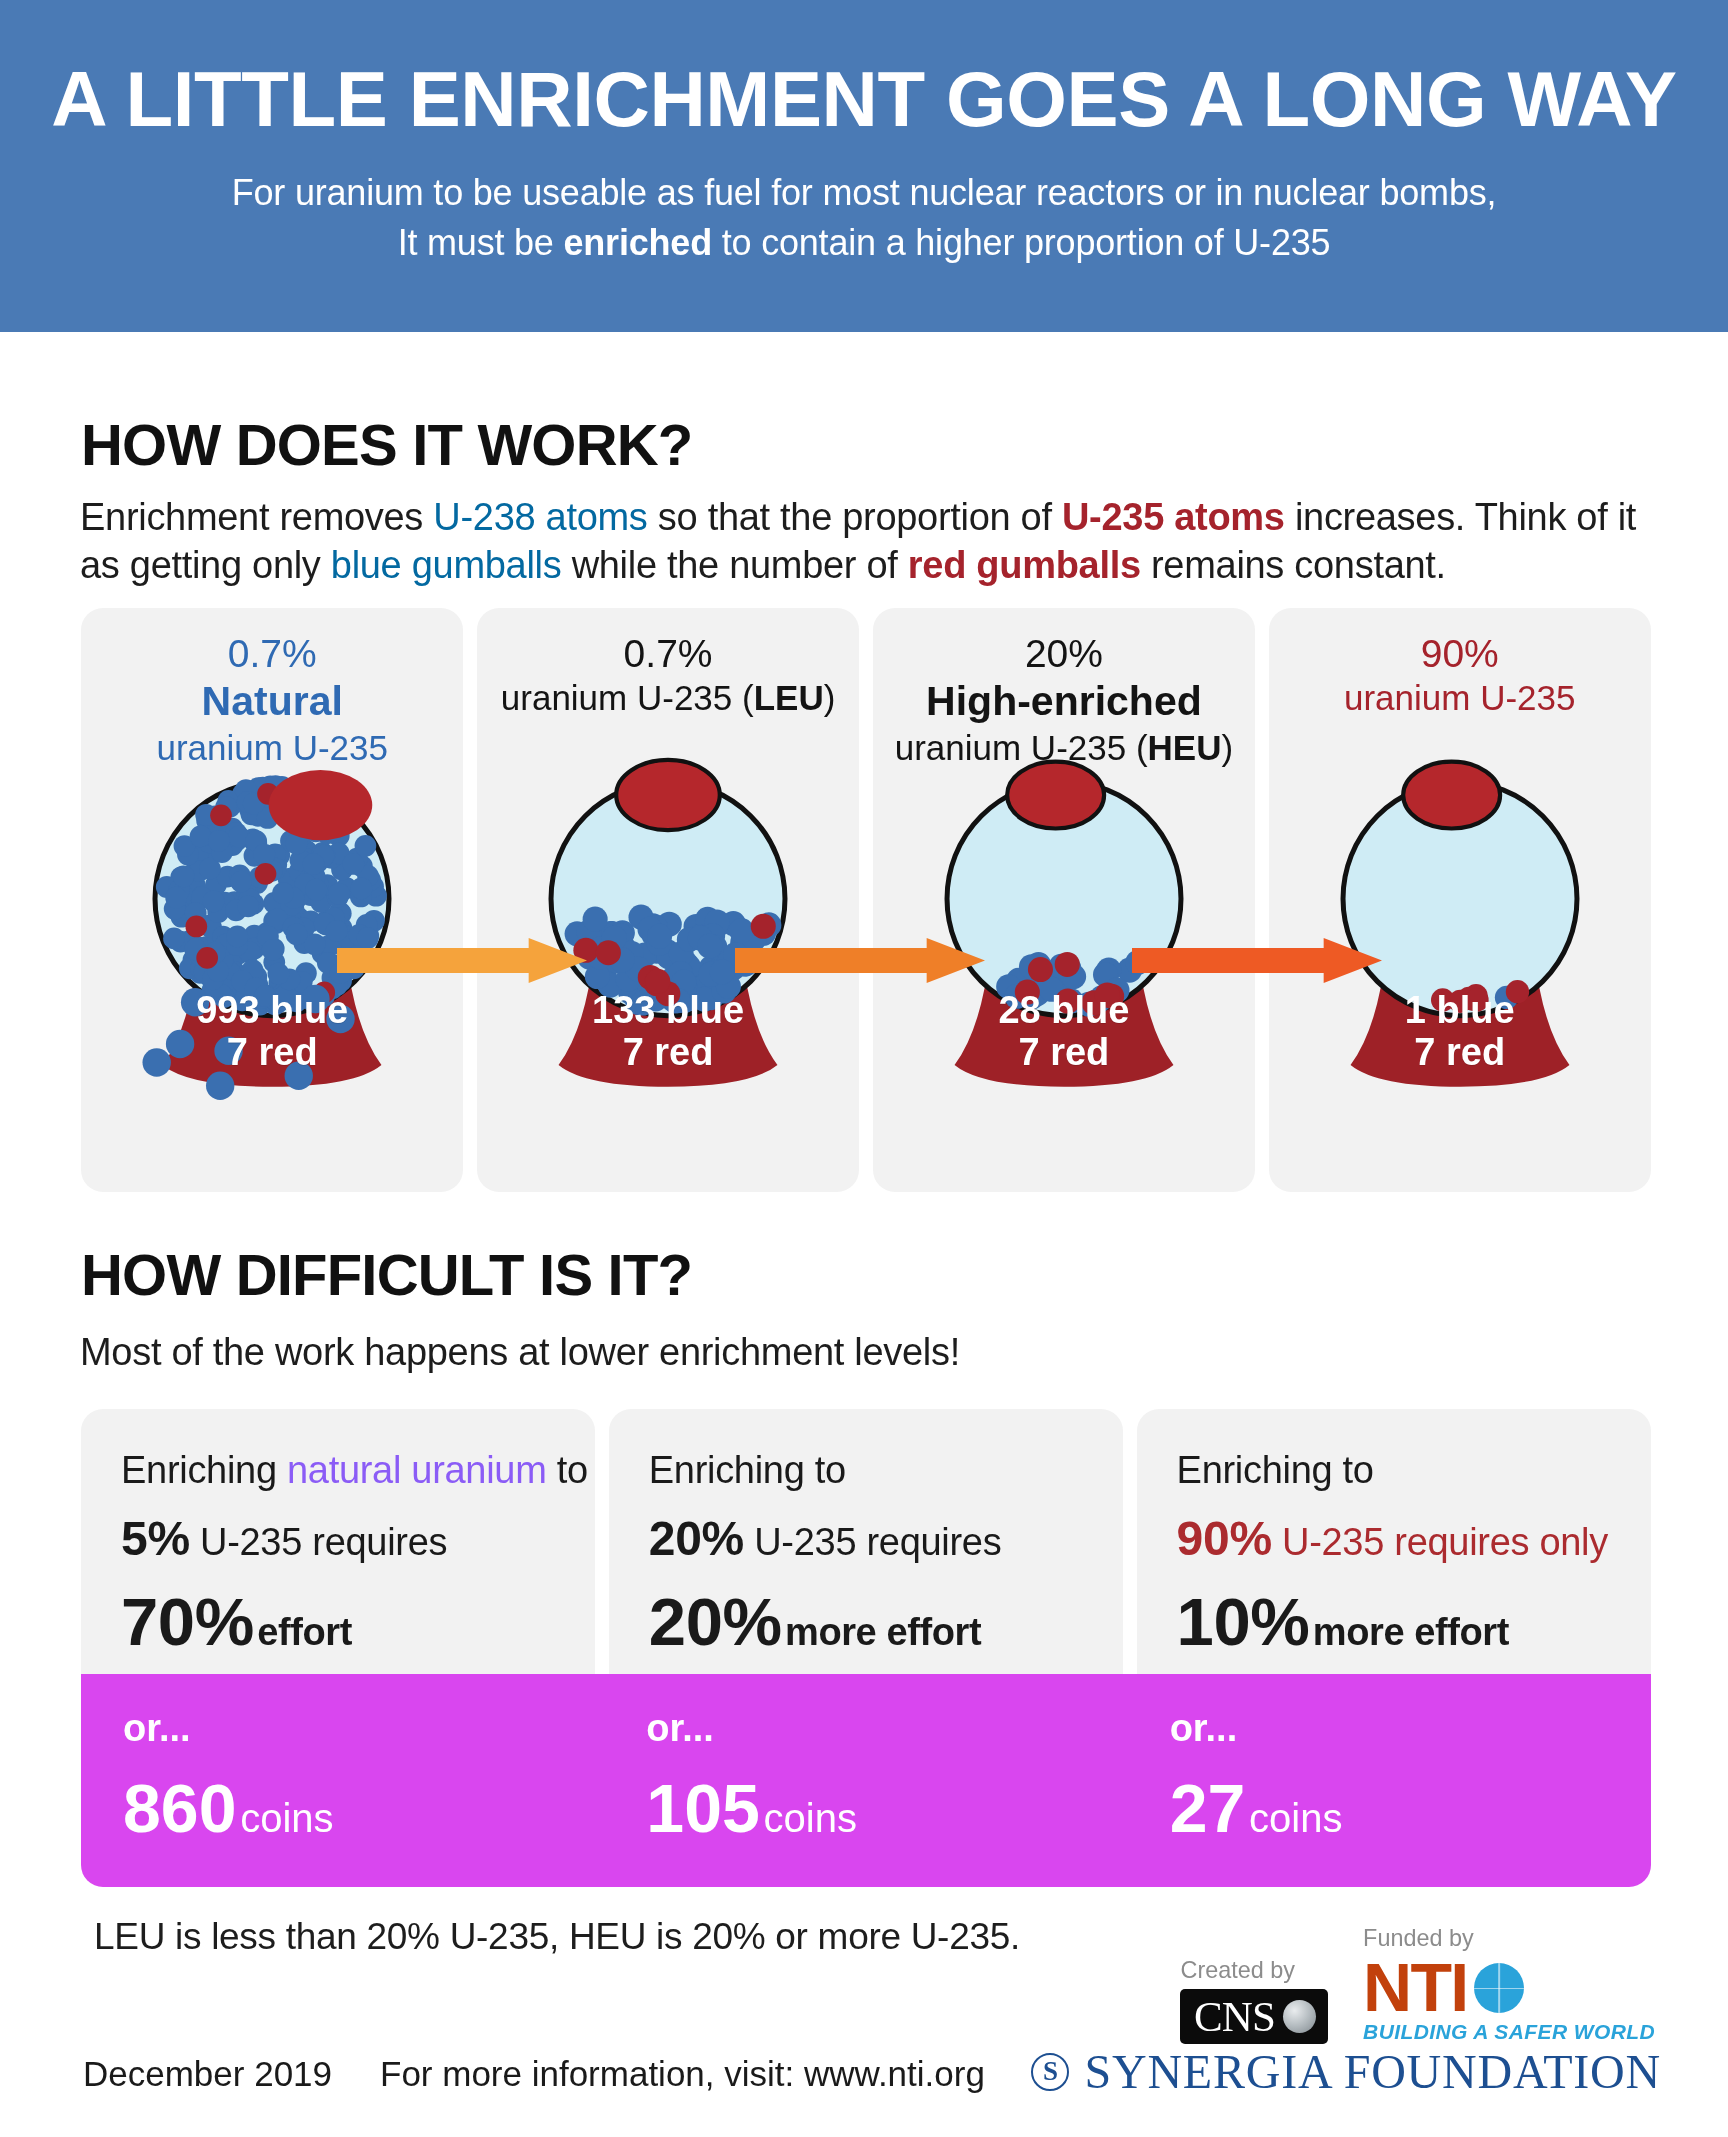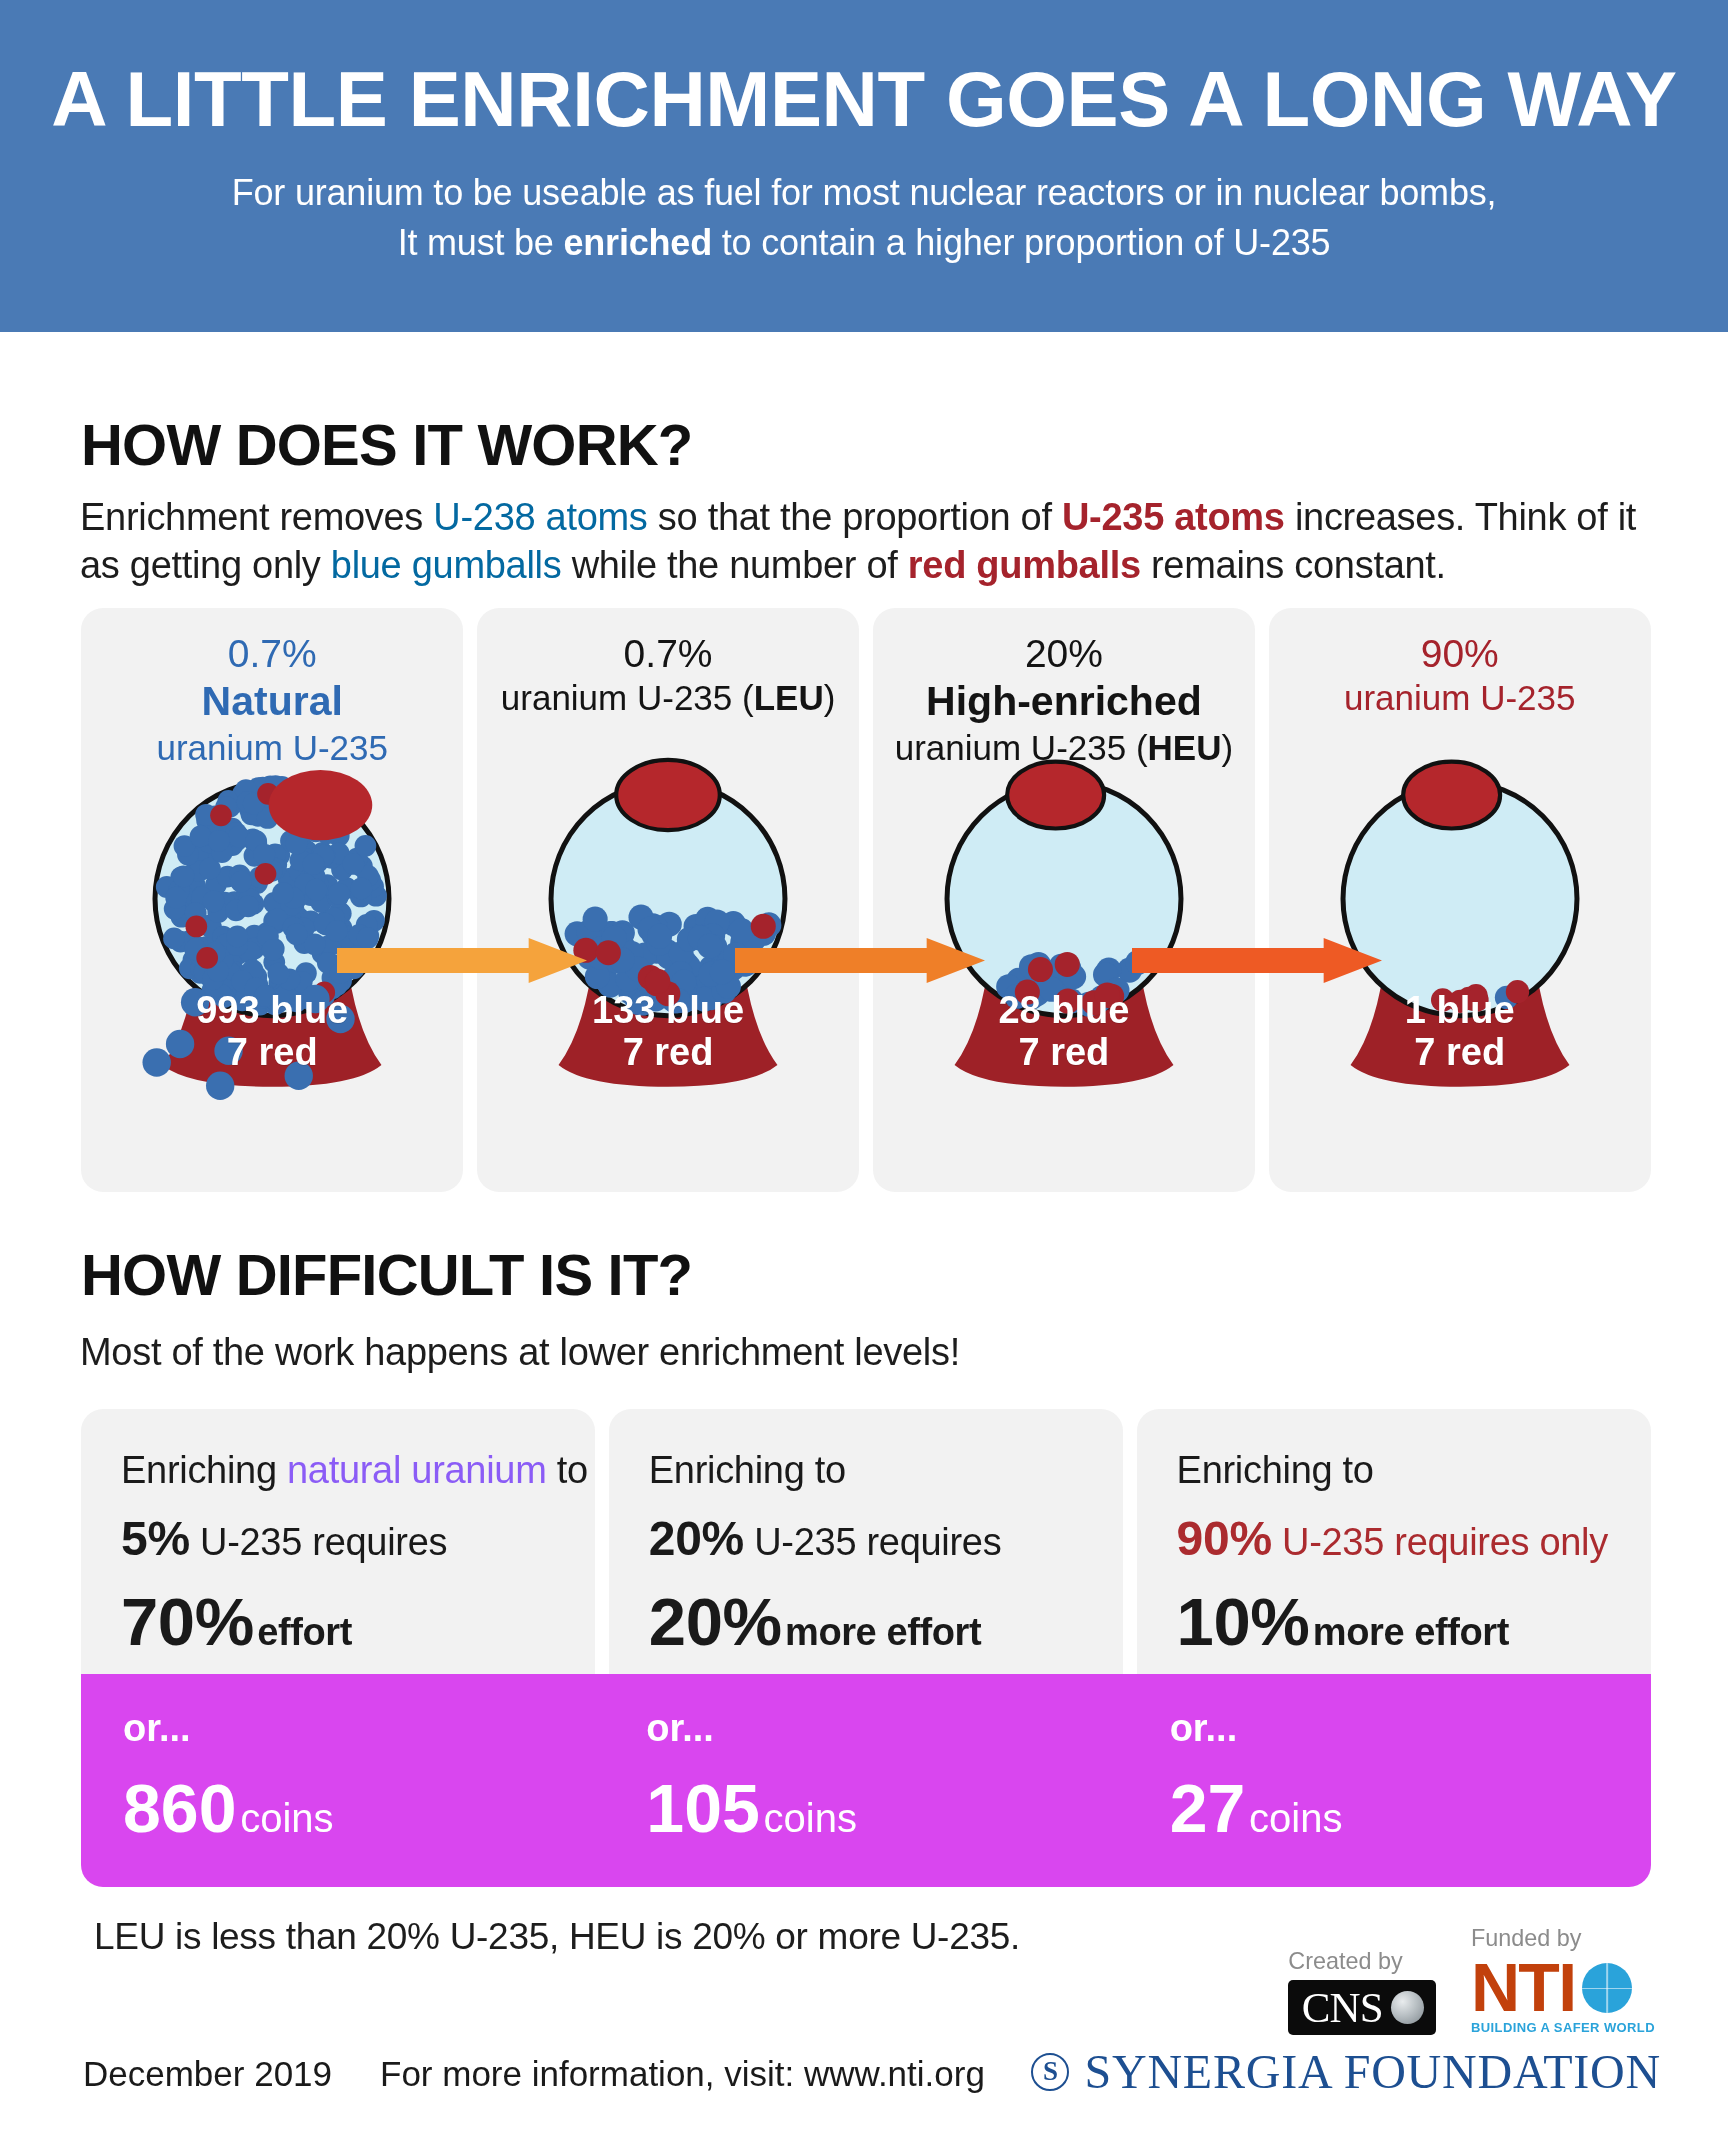--- a/index.html
+++ b/index.html
@@ -111,22 +111,22 @@
               background:radial-gradient(circle at 35% 32%, #e9ecee 0%, #b9c0c4 45%, #7e878d 100%); }
   .nti-wrap{ display:flex; align-items:center; gap:6.7px; }
   .nti-text{ color:#c2410c; font-size:68px; font-weight:bold;
              font-family:"Liberation Sans", sans-serif; letter-spacing:-1.7px; line-height:.9; }
   .nti-globe{ width:50px; height:50px; border-radius:50%;
               background:#2aa3da; position:relative; overflow:hidden; }
   .nti-globe:before{ content:""; position:absolute; left:50%; top:-5px; width:1.7px;
              height:60px; background:rgba(255,255,255,.55); transform:translateX(-50%);}
   .nti-globe:after{ content:""; position:absolute; left:-10%; top:50%; width:120%;
              height:1.7px; background:rgba(255,255,255,.55); }
-  .nti-sub{ color:#2aa3da; font-size:13px; font-weight:bold; letter-spacing:0.4px;
-            margin-top:1.7px; }
+  .nti-sub{ color:#2aa3da; font-size:21px; font-weight:bold; letter-spacing:0.4px;
+            margin-top:1.7px;font-style:italic; }
 
   .foot-date{ position:absolute; left:83px; top:2054px; font-size:35px; }
   .foot-info{ position:absolute; left:380px; top:2054px; font-size:35px; }
   .synergia{ position:absolute; right:67px; top:2044px; display:flex;
              align-items:center; gap:15px; color:#1d4f91;
              font-family:"Liberation Serif", serif; }
   .syn-mark{ width:38px; height:38px; border:2.5px solid #1d4f91; border-radius:50%;
              display:flex; align-items:center; justify-content:center;
              font-size:27px; font-weight:bold; }
   .syn-name{ font-size:48px; letter-spacing:0.8px; }

